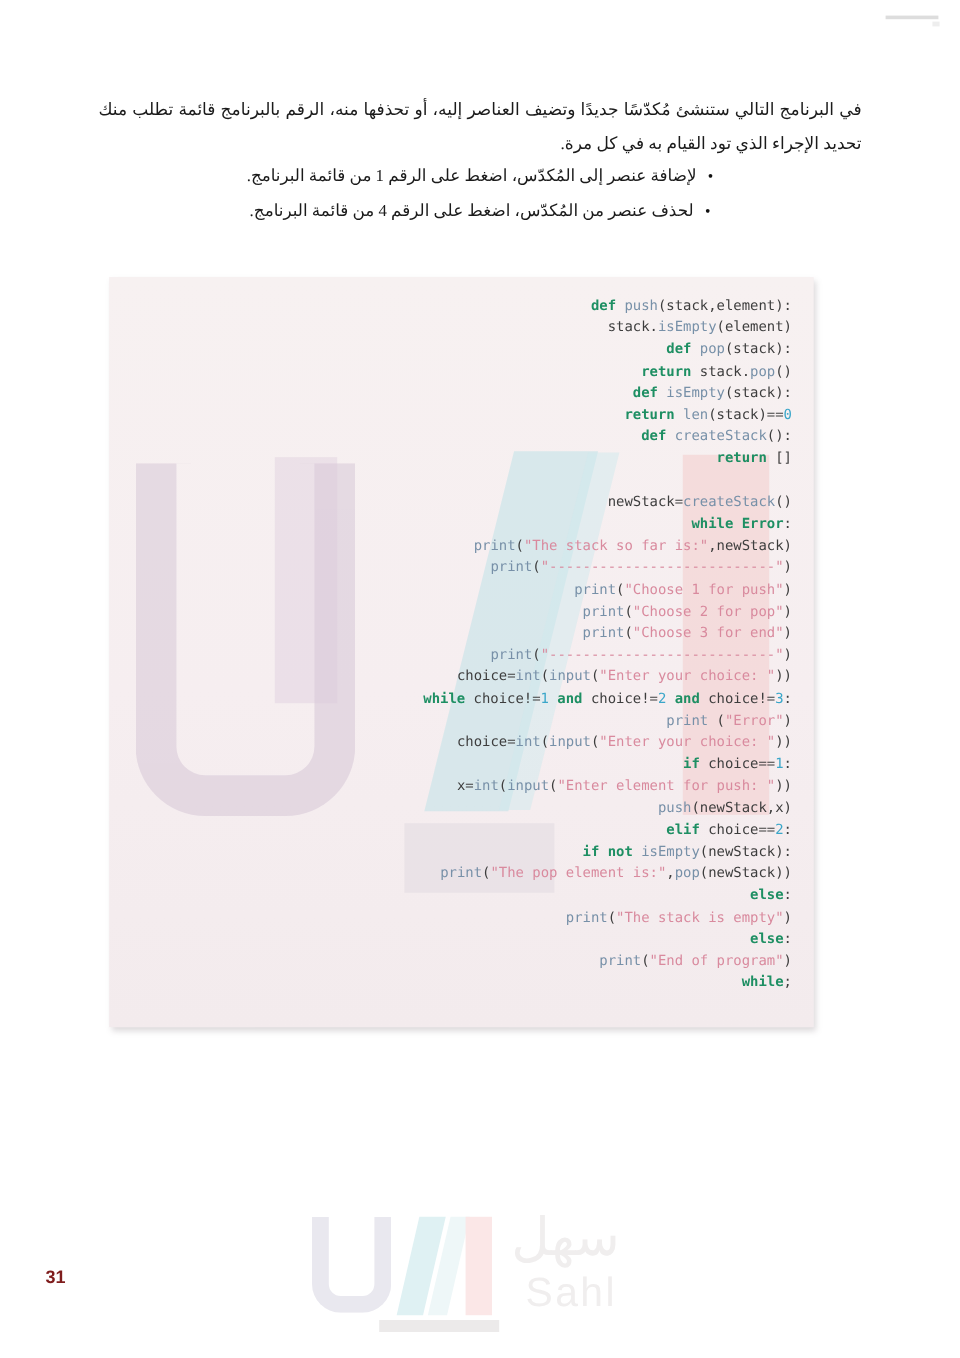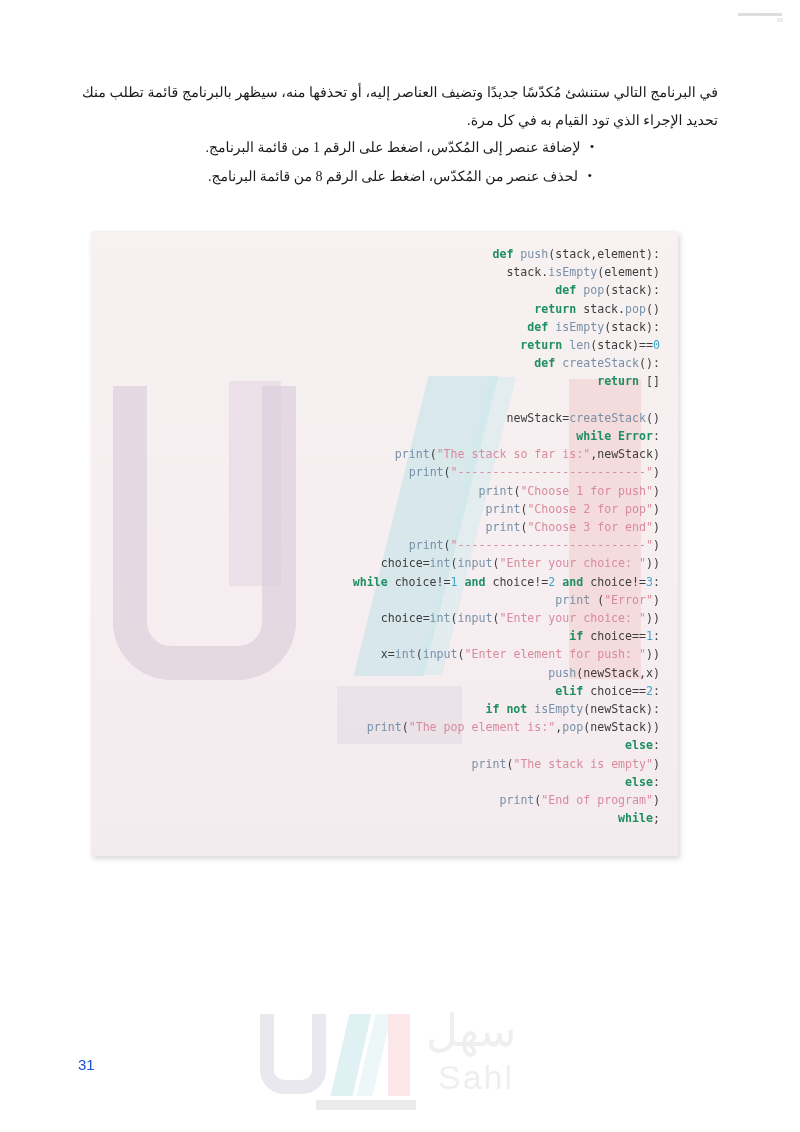--- a/index.html
+++ b/index.html
@@ -169,24 +169,23 @@
   .str { color: #d98a9e; }
   .num { color: #3aa6c9; }
   .pl  { color: #3d3d3d; }
 
   
   .page-num {
     position: absolute;
     left: 38px;
     top: 1056px;
     font-size: 15px;
-    font-weight: normal;
-    color: #1d4ed8;
+    font-weight: bold;
+    color: #7f1d1d;
     font-family: "Liberation Sans", sans-serif;
-    margin-left: 40px;
   }
 
   .footer-logo {
     position: absolute;
     left: 248px;
     top: 1008px;
     width: 300px;
     height: 100px;
   }
   .fl-u {
@@ -243,28 +242,28 @@
   }
 </style>
 </head>
 <body>
 
 <div class="corner-rule"></div>
 
 <div class="content">
 
   <div class="arabic-block">
-    <p class="intro">في البرنامج التالي ستنشئ مُكدّسًا جديدًا وتضيف العناصر إليه، أو تحذفها منه، سيظهر بالبرنامج قائمة تطلب منك تحديد الإجراء الذي تود القيام به في كل مرة.</p>
+    <p class="intro">في البرنامج التالي ستنشئ مُكدّسًا جديدًا وتضيف العناصر إليه، أو تحذفها منه، الرقم بالبرنامج قائمة تطلب منك تحديد الإجراء الذي تود القيام به في كل مرة.</p>
 
     <ul class="bullets">
       <li>
         <span class="bullet-row">لإضافة عنصر إلى المُكدّس، اضغط على الرقم 1 من قائمة البرنامج.</span>
       </li>
       <li>
-        <span class="bullet-row">لحذف عنصر من المُكدّس، اضغط على الرقم 8 من قائمة البرنامج.</span>
+        <span class="bullet-row">لحذف عنصر من المُكدّس، اضغط على الرقم 4 من قائمة البرنامج.</span>
       </li>
     </ul>
   </div>
 
   <div class="code-card">
     <div class="wm wm-u"></div>
     <div class="wm wm-u2"></div>
     <div class="wm wm-slash"></div>
     <div class="wm wm-slash2"></div>
     <div class="wm wm-bar"></div>

